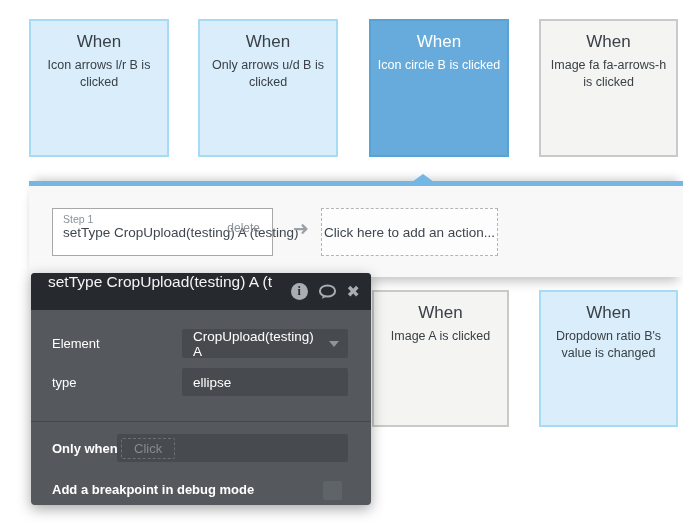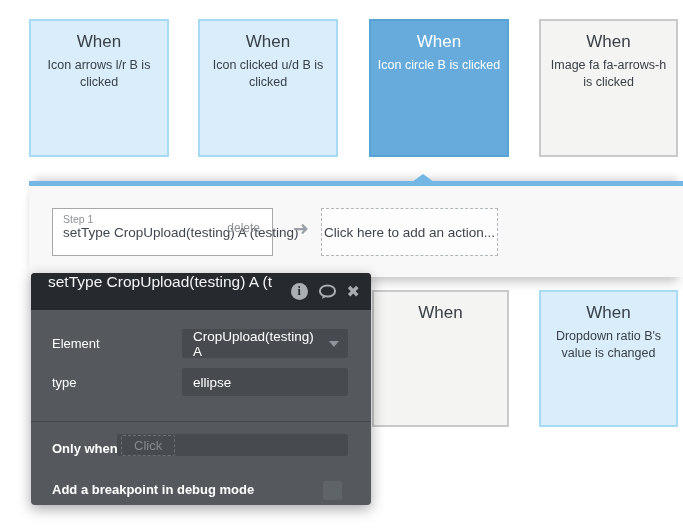--- a/index.html
+++ b/index.html
@@ -54,21 +54,21 @@
   .pp-label--bold { font-weight:bold; }
   .pp-input { position:absolute; background:#474b4f; color:#ffffff; font-size:13.5px;
               border:none; border-radius:2px; }
   .pp-select { left:151px; top:56px; width:166px; height:29px; padding:0 24px 0 11px;
                display:flex; align-items:center; cursor:pointer; }
   .select-caret { position:absolute; right:9px; top:12px; width:0; height:0;
                   border-left:5px solid transparent; border-right:5px solid transparent;
                   border-top:6px solid #8f959a; }
   .pp-text-input { left:151px; top:95px; width:166px; height:28px; padding:0 11px; }
   .divider { position:absolute; left:0; top:148px; width:100%; height:1px; background:#44484c; }
-  .onlywhen-input { left:86px; top:161px; width:231px; height:22px; display:flex; align-items:center;
+  .onlywhen-input { left:86px; top:161px; width:231px; height:28px; display:flex; align-items:center;
                     padding:0 4px; cursor:text; }
   .click-chip { border:1px dashed #6b7075; border-radius:2px; color:#858b90; font-size:13px;
                 padding:2px 12px; }
   .checkbox { position:absolute; left:292px; top:208px; width:19px; height:19px;
               background:#5f6468; border-radius:2px; cursor:pointer; }
 
   
   #card-0 { left:29px;  top:19px; }
   #card-1 { left:198px; top:19px; }
   #card-2 { left:369px; top:19px; }
@@ -80,21 +80,21 @@
 <body>
 
 <div id="screen">
 
   <div id="card-0" class="card card--lightblue">
     <div class="card-title">When</div>
     <div class="card-desc">Icon arrows l/r B is clicked</div>
   </div>
   <div id="card-1" class="card card--lightblue">
     <div class="card-title">When</div>
-    <div class="card-desc">Icon clicked u/d B is clicked</div>
+    <div class="card-desc">Only arrows u/d B is clicked</div>
   </div>
   <div id="card-2" class="card card--selected">
     <div class="card-title">When</div>
     <div class="card-desc">Icon circle B is clicked</div>
   </div>
   <div id="card-3" class="card card--gray">
     <div class="card-title">When</div>
     <div class="card-desc">Image fa fa-arrows-h is clicked</div>
   </div>
 
@@ -110,20 +110,21 @@
 
     <div class="flow-arrow">➜</div>
 
     <div class="add-action-box">
       <span>Click here to add an action...</span>
     </div>
   </div>
 
   <div id="card-4" class="card card--gray">
     <div class="card-title">When</div>
+    <div class="card-desc">Image A is clicked</div>
   </div>
   <div id="card-5" class="card card--lightblue">
     <div class="card-title">When</div>
     <div class="card-desc">Dropdown ratio B's value is changed</div>
   </div>
 
   <div id="popup">
     <div id="popup-header">
       <div id="popup-title">setType CropUpload(testing) A (t</div>
       <div class="hdr-icons">

